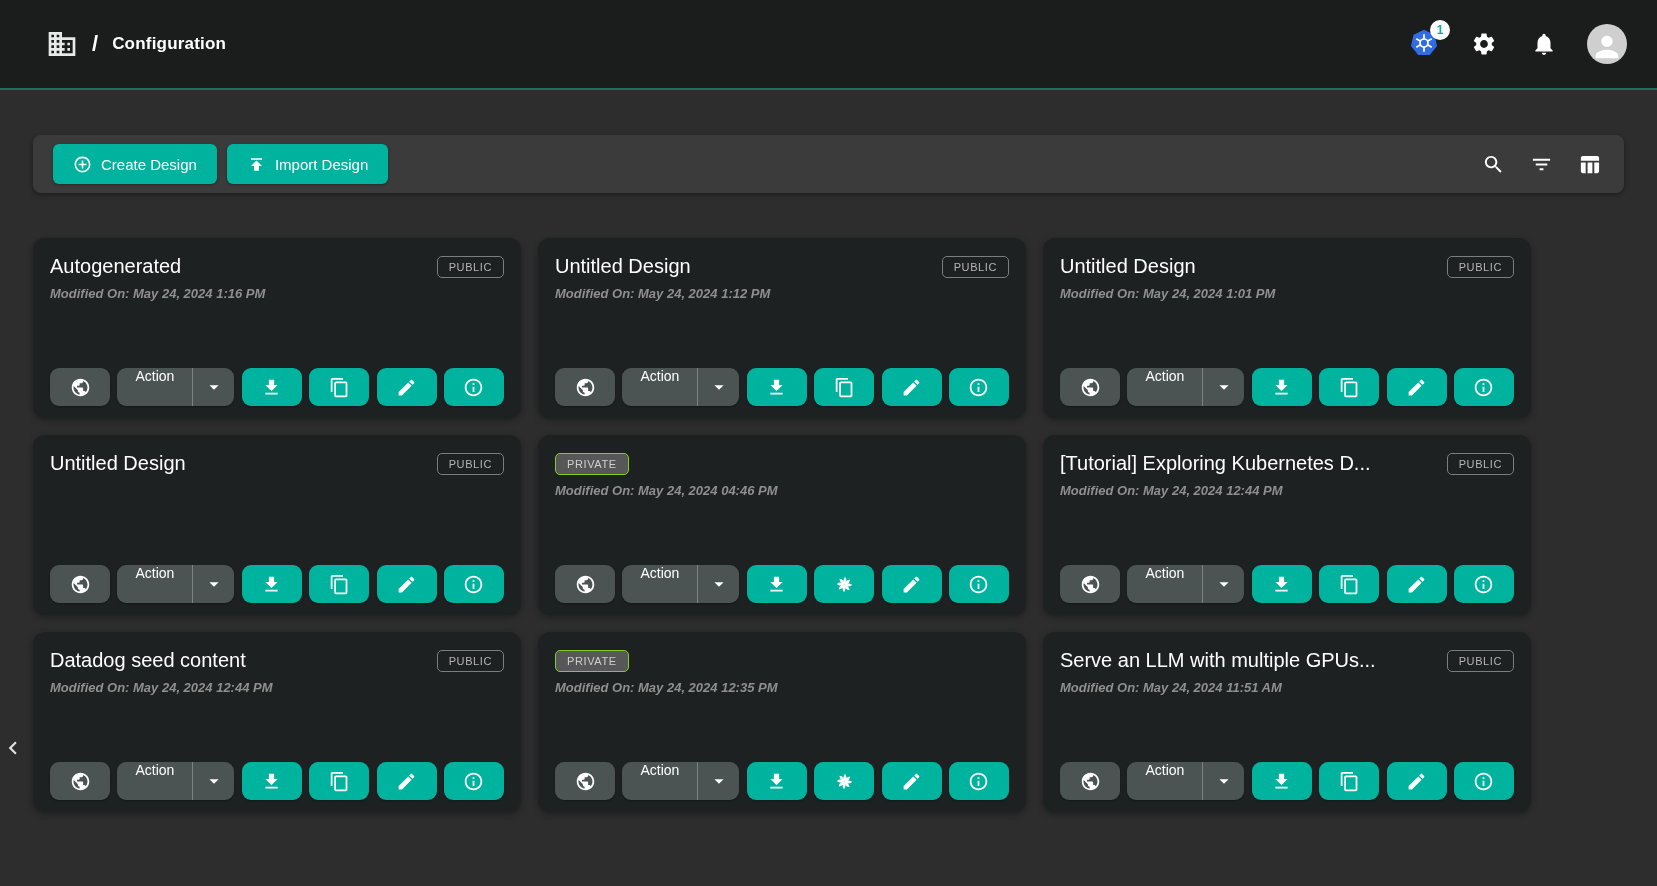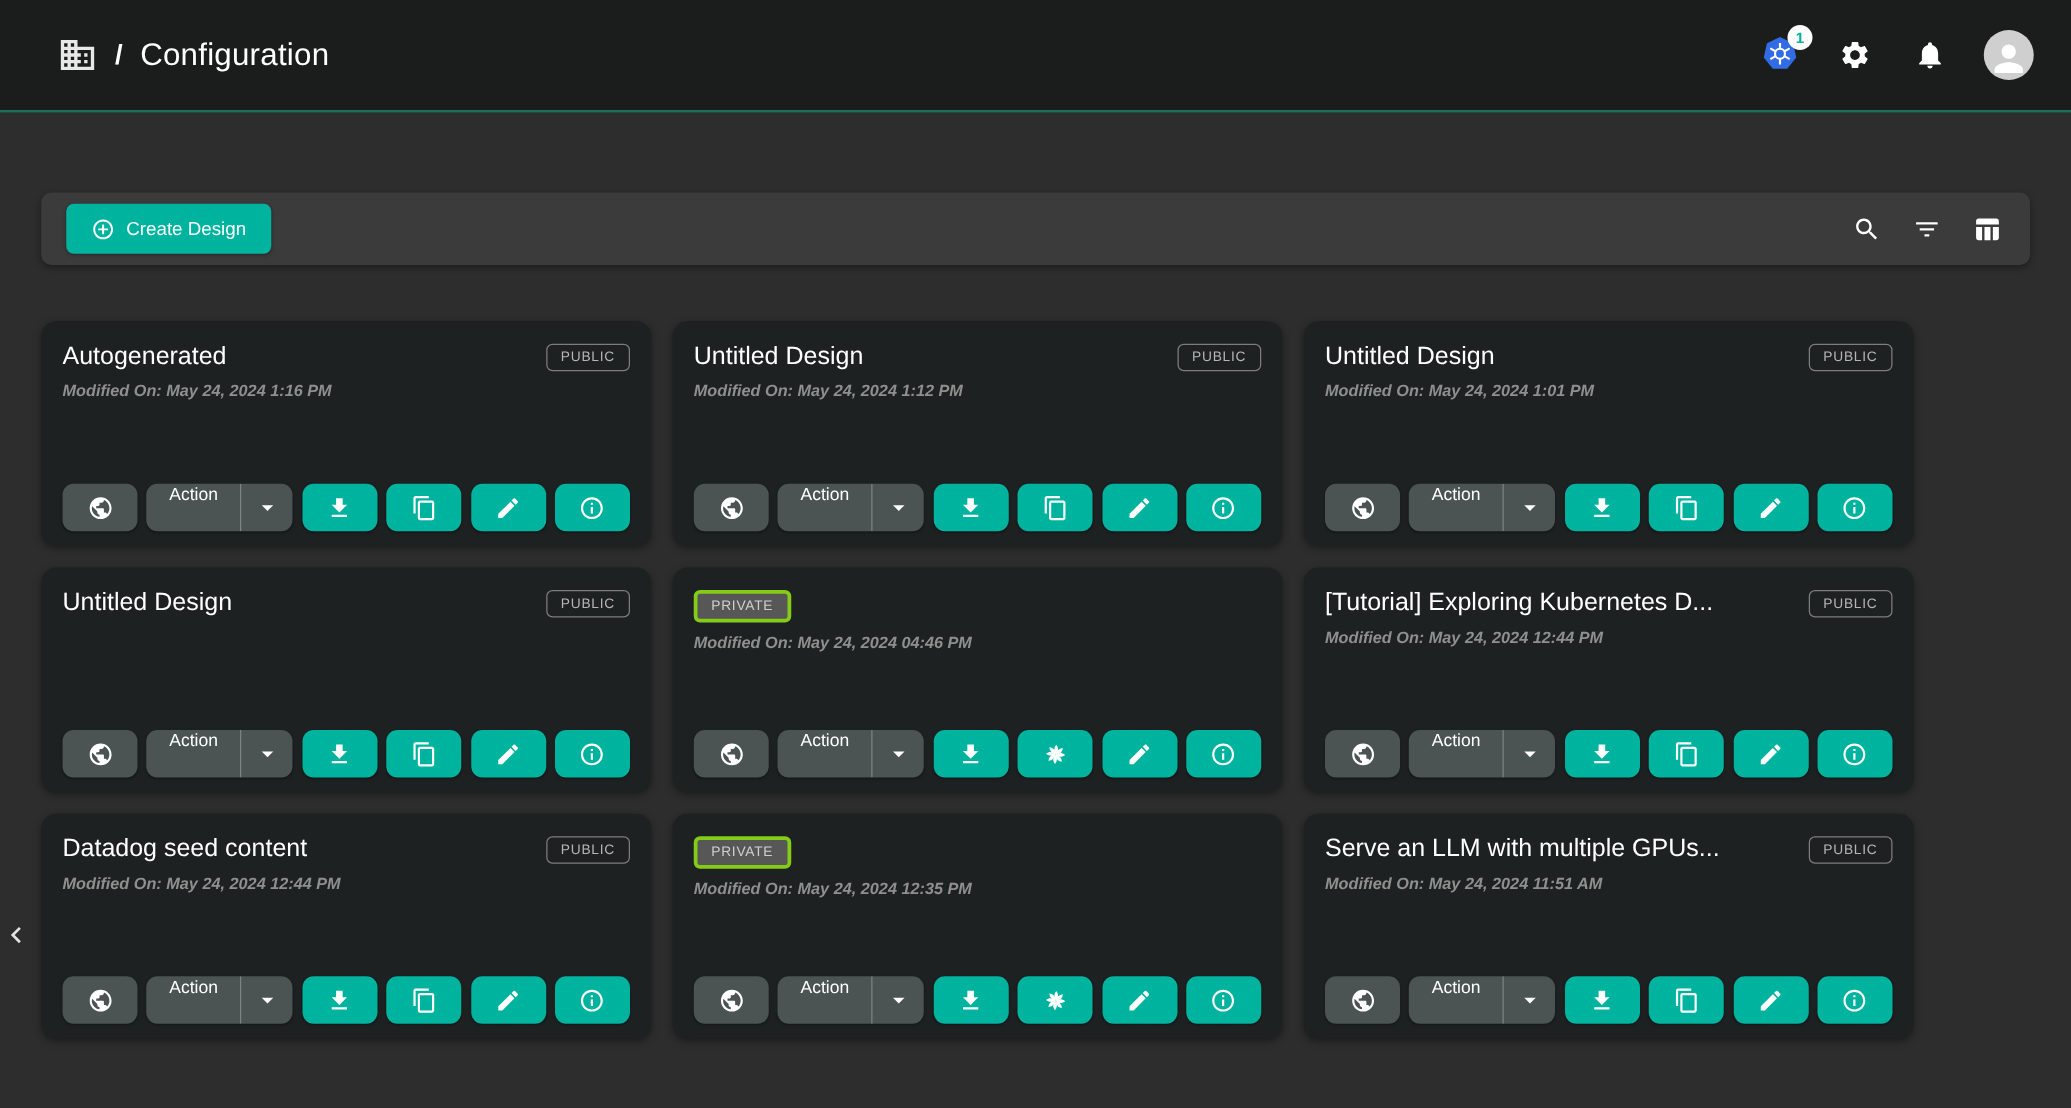--- a/index.html
+++ b/index.html
@@ -23,42 +23,42 @@
   .app-header{
     height:90px;
     background:var(--header-bg);
     display:flex;align-items:center;
     padding:0 30px 0 46px;
     border-bottom:2px solid #1E6E5C;
   }
   .crumb-left{display:flex;align-items:center;gap:14px;}
   .org-icon{width:32px;height:32px;color:#e8e8e8;cursor:pointer;}
   .crumb-sep{font-size:22px;font-weight:700;color:#fff;}
-  .page-title{font-size:25px;font-weight:400;letter-spacing:.2px;color:#fff;}
+  .page-title{font-size:17px;font-weight:700;letter-spacing:.2px;color:#fff;}
   .header-right{margin-left:auto;display:flex;align-items:center;gap:26px;}
   .hdr-icon-btn{position:relative;width:34px;height:34px;display:flex;align-items:center;justify-content:center;cursor:pointer;background:none;border:none;color:#fff;}
   .hdr-icon-btn svg{width:26px;height:26px;}
   .k8s-wrap{position:relative;width:36px;height:34px;}
   .k8s-wrap svg{width:32px;height:32px;}
   .count-badge{
     position:absolute;top:-7px;right:-9px;
     min-width:20px;height:20px;border-radius:50%;
     background:#fff;color:var(--accent);
     font-size:12px;font-weight:700;
     display:flex;align-items:center;justify-content:center;
   }
   .avatar{
     width:40px;height:40px;border-radius:50%;
     background:#cfcfcf;display:flex;align-items:flex-end;justify-content:center;
     overflow:hidden;cursor:pointer;border:none;
   }
   .avatar svg{width:34px;height:34px;color:#fff;}
   
   .toolbar{
-    margin:64px 33px 0 33px;
+    margin:45px 33px 0 33px;
     height:58px;border-radius:8px;
     background:var(--toolbar-bg);
     display:flex;align-items:center;
     padding:0 18px 0 10px;
     box-shadow:0 2px 5px rgba(0,0,0,.35);
   }
   .teal-btn{
     height:40px;border:none;border-radius:6px;
     background:var(--accent);color:#fff;
     font-family:"Liberation Sans",sans-serif;
@@ -90,21 +90,21 @@
   .design-title{
     font-size:20px;font-weight:500;color:#fff;
     white-space:nowrap;overflow:hidden;max-width:370px;
   }
   .badge{
     font-size:11px;letter-spacing:.6px;
     padding:3px 11px;border-radius:5px;line-height:14px;
     margin-top:2px;flex:none;
   }
   .badge-public{border:1px solid #7d7d7d;color:#b5b5b5;background:transparent;}
-  .badge-private{border:3px solid #84cc16;color:#cfcfcf;background:#575757;}
+  .badge-private{border:1px solid #84cc16;color:#cfcfcf;background:#575757;}
   .modified-on{
     margin-top:8px;font-size:13px;font-style:italic;font-weight:700;color:#8f8f8f;
   }
   .card-actions{
     margin-top:auto;
     display:flex;align-items:center;justify-content:space-between;
   }
   .icon-btn{
     height:38px;border:none;border-radius:9px;cursor:pointer;
     display:flex;align-items:center;justify-content:center;color:#fff;
@@ -194,20 +194,28 @@
 
 <div class="toolbar">
   <button class="teal-btn">
     <span style="display:flex;">
       <svg viewBox="0 0 24 24" fill="currentColor" width="19" height="19">
           <path d="M13 7h-2v4H7v2h4v4h2v-4h4v-2h-4V7zm-1-5C6.48 2 2 6.48 2 12s4.48 10 10 10 10-4.48 10-10S17.52 2 12 2zm0 18c-4.41 0-8-3.59-8-8s3.59-8 8-8 8 3.59 8 8-3.59 8-8 8z"></path>
         </svg>
     </span>
     <span>Create Design</span>
   </button>
+  <button class="teal-btn">
+    <span style="display:flex;">
+      <svg viewBox="0 0 24 24" fill="currentColor" width="19" height="19">
+          <path d="M5 4v2h14V4H5zm0 10h4v6h6v-6h4l-7-7-7 7z"></path>
+        </svg>
+    </span>
+    <span>Import Design</span>
+  </button>
   <div class="toolbar-right">
     <button class="tb-icon-btn">
       <span style="display:flex;">
         <svg viewBox="0 0 24 24" fill="currentColor" width="23" height="23">
             <path d="M15.5 14h-.79l-.28-.27C15.41 12.59 16 11.11 16 9.5 16 5.91 13.09 3 9.5 3S3 5.91 3 9.5 5.91 16 9.5 16c1.61 0 3.09-.59 4.23-1.57l.27.28v.79l5 4.99L20.49 19l-4.99-5zm-6 0C7.01 14 5 11.99 5 9.5S7.01 5 9.5 5 14 7.01 14 9.5 11.99 14 9.5 14z"></path>
           </svg>
       </span>
     </button>
     <button class="tb-icon-btn">
       <span style="display:flex;">

